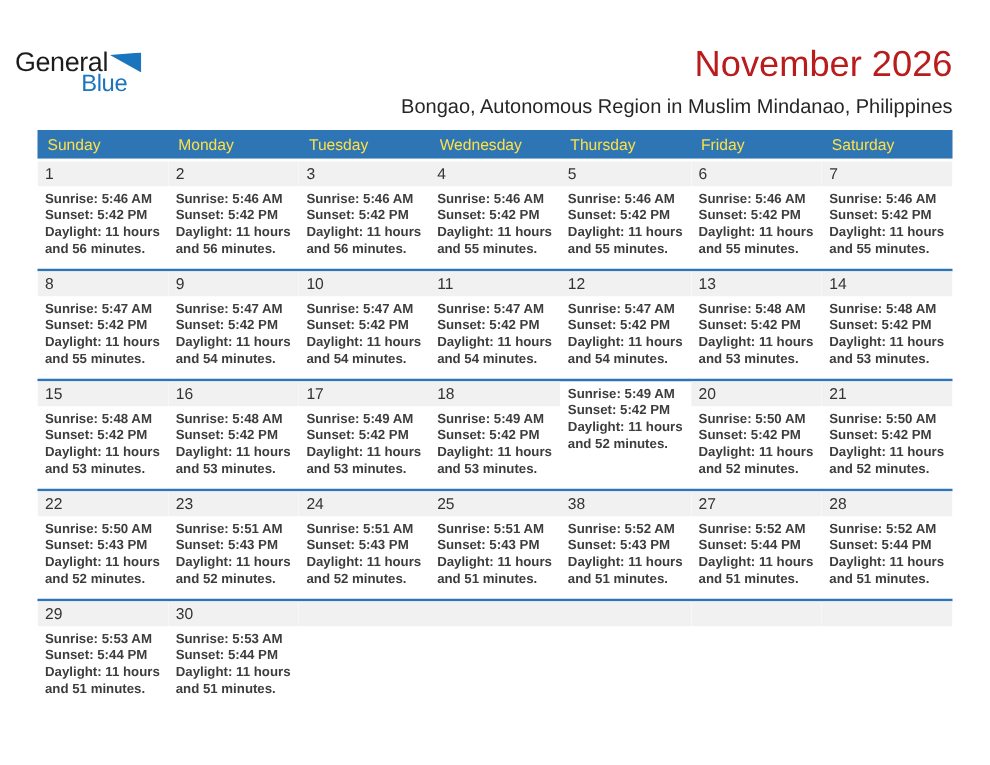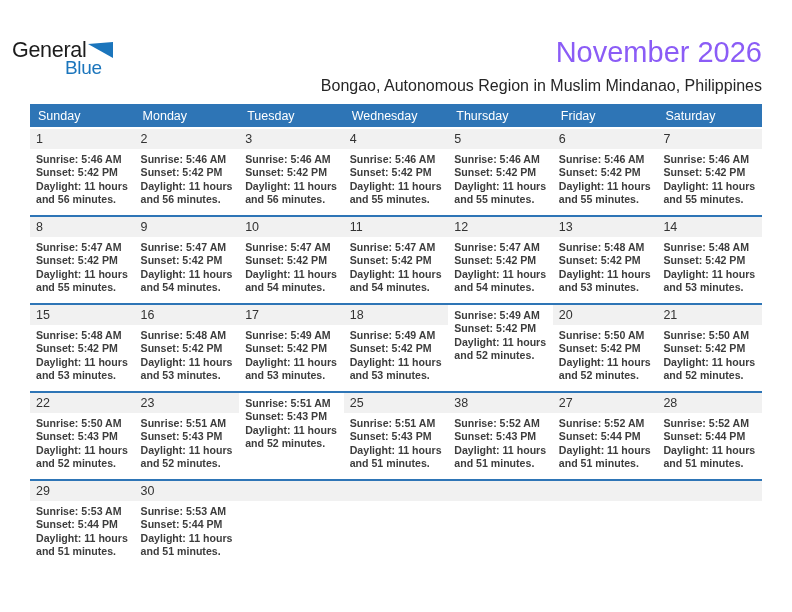--- a/index.html
+++ b/index.html
@@ -6,27 +6,27 @@
   body{
     width:792px;height:612px;position:relative;background:#ffffff;
     font-family:"Liberation Sans",sans-serif;overflow:hidden;
   }
   
   .logo{position:absolute;left:12px;top:40px;line-height:1;}
   .logo-row1{display:flex;align-items:flex-start;}
   .logo-general{font-size:21.5px;color:#1c1c1c;letter-spacing:-0.3px;}
   .logo-tri{margin-left:2px;margin-top:2px;}
   .logo-blue{font-size:19px;color:#1B75BC;margin-left:53px;margin-top:-4px;letter-spacing:-0.3px;}
-  .page-title{position:absolute;top:36px;right:30px;font-size:29px;color:#8b5cf6;}
+  .page-title{position:absolute;top:36px;right:30px;font-size:29px;color:#b91c1c;}
   .page-subtitle{position:absolute;top:77px;right:30px;font-size:16px;color:#262626;}
 
   
   .calendar{position:absolute;left:30px;top:104px;width:732px;}
   .weekday-row{display:grid;grid-template-columns:repeat(7,1fr);background:#2E75B6;height:23px;align-items:center;}
-  .weekday{color:#ffffff;font-size:12.5px;padding-left:8px;}
+  .weekday{color:#fde047;font-size:12.5px;padding-left:8px;}
   .week{display:grid;grid-template-columns:repeat(7,1fr);border-top:2px solid #2E75B6;height:86px;}
   .week.first{border-top-color:#ffffff;}
   .cell{overflow:hidden;}
   .daynum{height:20px;background:#F1F1F1;font-size:12.5px;color:#333333;padding:3px 0 0 6px;box-sizing:border-box;}
   .details{padding:4px 3px 0 6px;font-size:10.6px;line-height:13.4px;color:#3d3d3d;font-weight:bold;}
 </style>
 </head>
 <body>
 
 <div class="logo">
@@ -262,20 +262,21 @@
         <div class="cell">
     <div class="daynum">23</div>
     <div class="details">
       <div class="detline">Sunrise: 5:51 AM</div>
       <div class="detline">Sunset: 5:43 PM</div>
       <div class="detline">Daylight: 11 hours</div>
       <div class="detline">and 52 minutes.</div>
     </div>
   </div>
         <div class="cell">
+    <div class="daynum">24</div>
     <div class="details">
       <div class="detline">Sunrise: 5:51 AM</div>
       <div class="detline">Sunset: 5:43 PM</div>
       <div class="detline">Daylight: 11 hours</div>
       <div class="detline">and 52 minutes.</div>
     </div>
   </div>
         <div class="cell">
     <div class="daynum">25</div>
     <div class="details">

